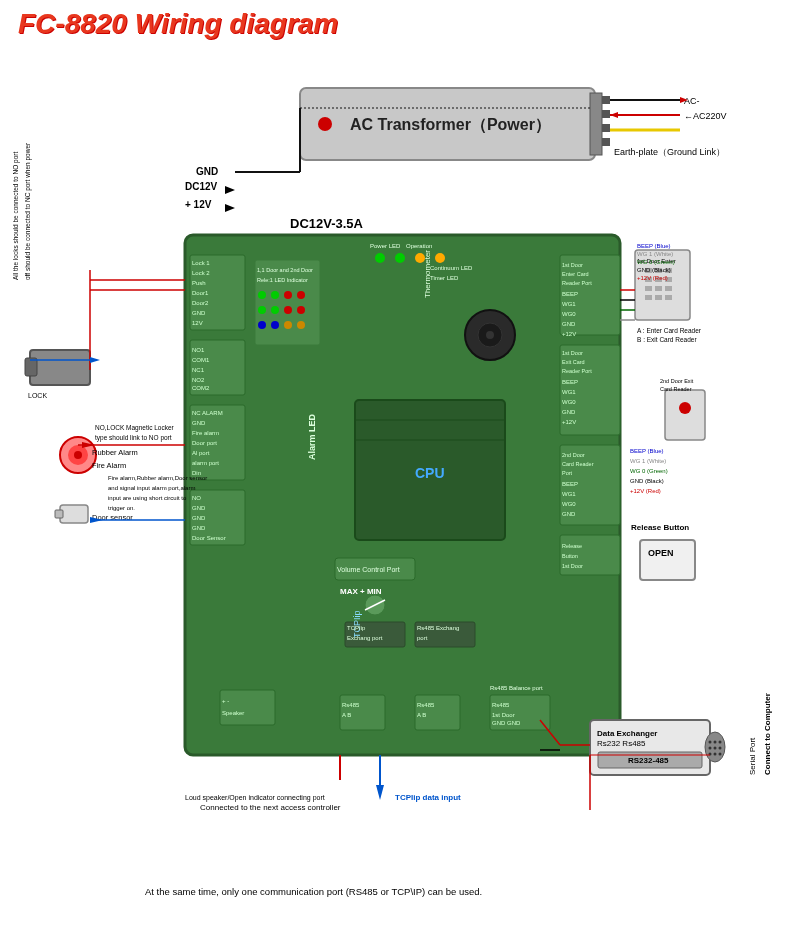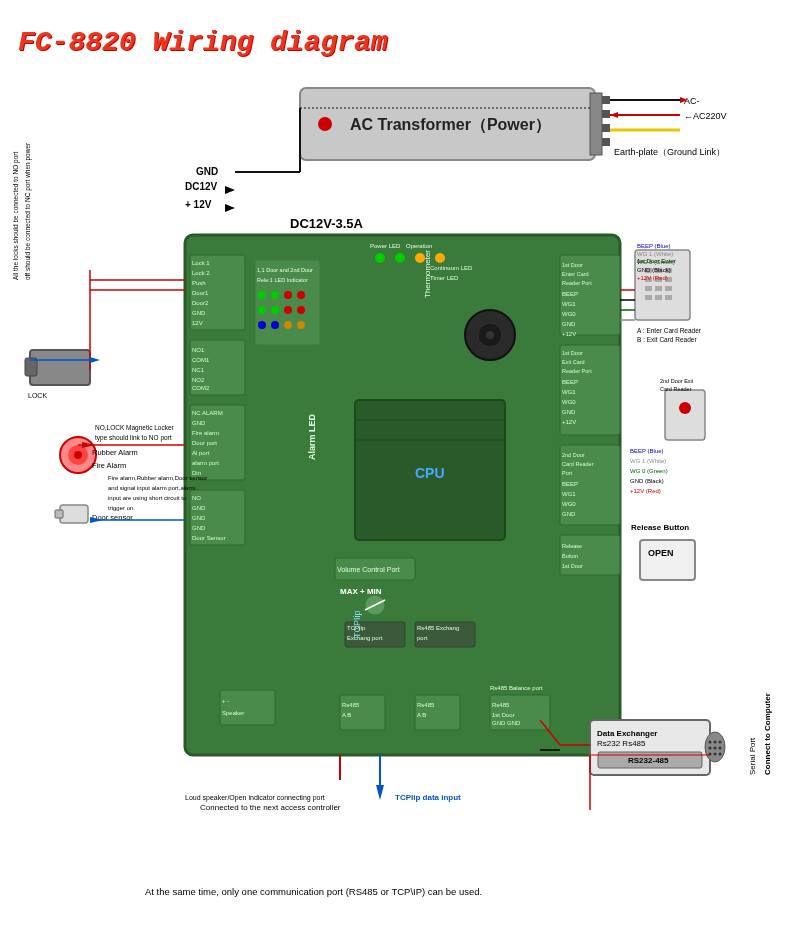--- a/index.html
+++ b/index.html
@@ -15,27 +15,27 @@
     .diagram-container {
       width: 800px;
       height: 926px;
       position: relative;
       background: #fff;
     }
 
     
     .title {
       position: absolute;
-      top: 27px;
+      top: 8px;
       left: 18px;
       font-size: 28px;
       font-weight: bold;
       color: #e8371e;
       font-style: italic;
-      font-family: Liberation Mono, monospace;
+      font-family: Liberation Sans, sans-serif;
       text-shadow: 1px 1px 0 #c00;
     }
 
     
     .svg-overlay {
       position: absolute;
       top: 0;
       left: 0;
       width: 800px;
       height: 926px;

